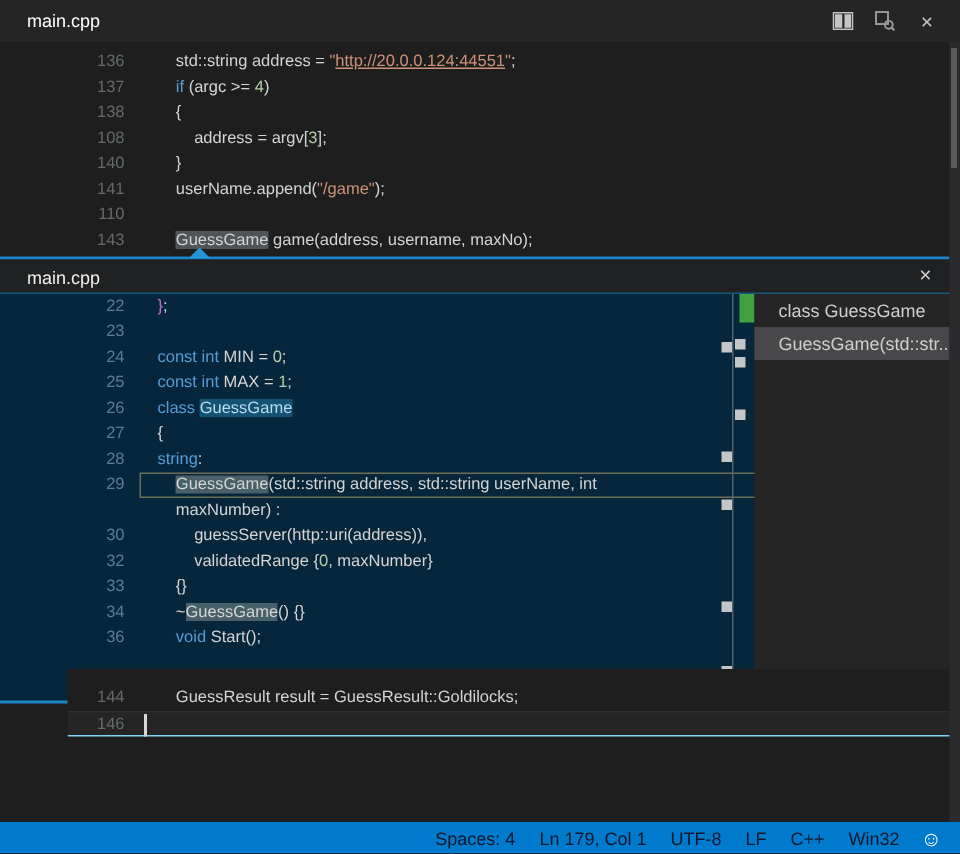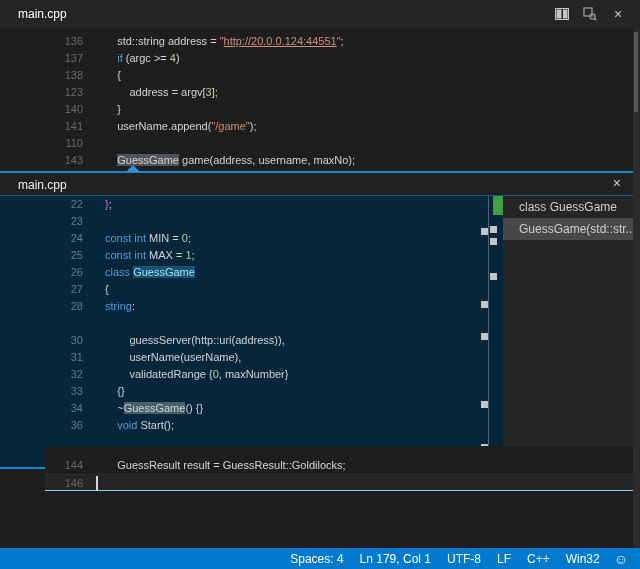--- a/index.html
+++ b/index.html
@@ -52,21 +52,21 @@
   .ref-item.selected { background:#48484b; }
   .peek-border-bottom { position:absolute; left:0; top:467px; width:633px; height:2px; background:#1a85c7; }
 
   
   .scrollbar { position:absolute; left:633px; top:28px; width:7px; height:520px; background:#2b2b2e; }
   .scroll-slider { position:absolute; left:1px; top:4px; width:4px; height:80px; background:#5a5a5a; }
 
   
   .statusbar { position:absolute; left:0; top:548px; width:640px; height:21px; background:#007acc;
                display:flex; align-items:center; justify-content:flex-end; padding-right:6px; }
-  .status-item { color:#ffffff; font-size:12px; padding:0 8px; cursor:pointer; }
+  .status-item { color:#0f172a; font-size:12px; padding:0 8px; cursor:pointer; }
   .smiley { color:#ffffff; font-size:14px; padding:0 6px; cursor:pointer; }
 
   
   svg { display:block; }
 </style>
 </head>
 <body>
 
 <div class="tabbar">
   <span class="tab-title">main.cpp</span>
@@ -86,21 +86,21 @@
       </svg>
     </span>
     <span class="icon-btn" style="color:#c8c8c8;font-size:14px;">×</span>
   </div>
 </div>
 
 <div id="editor-top" class="code-area">
     <div class="code-row"><span class="gutter">136</span><span class="code"><span class="tok-pln">    std::string address = </span><span class="tok-str">"</span><span class="tok-str tok-lnk">http://20.0.0.124:44551</span><span class="tok-str">"</span><span class="tok-pln">;</span></span></div>
     <div class="code-row"><span class="gutter">137</span><span class="code"><span class="tok-pln">    </span><span class="tok-kw">if</span><span class="tok-pln"> (argc &gt;= </span><span class="tok-num">4</span><span class="tok-pln">)</span></span></div>
     <div class="code-row"><span class="gutter">138</span><span class="code"><span class="tok-pln">    {</span></span></div>
-    <div class="code-row"><span class="gutter">123</span><span class="code"><span class="tok-pln">        address = argv[</span><span class="tok-num">3</span><span class="tok-pln">];</span></span></div>
+    <div class="code-row"><span class="gutter">108</span><span class="code"><span class="tok-pln">        address = argv[</span><span class="tok-num">3</span><span class="tok-pln">];</span></span></div>
     <div class="code-row"><span class="gutter">140</span><span class="code"><span class="tok-pln">    }</span></span></div>
     <div class="code-row"><span class="gutter">141</span><span class="code"><span class="tok-pln">    userName.append(</span><span class="tok-str">"/game"</span><span class="tok-pln">);</span></span></div>
     <div class="code-row"><span class="gutter">110</span><span class="code"></span></div>
     <div class="code-row"><span class="gutter">143</span><span class="code"><span class="tok-pln">    </span><span class="tok-pln tok-hlg">GuessGame</span><span class="tok-pln"> game(address, username, maxNo);</span></span></div>
   </div>
 
 <div class="peek-border-top"></div>
 <div class="peek-arrow"></div>
 
 <div class="peek-header">
@@ -110,23 +110,23 @@
 
 <div class="peek-body peek">
   <div id="peek-code" class="code-area" style="position:absolute;">
       <div class="code-row"><span class="gutter">22</span><span class="code"><span class="tok-pink">}</span><span class="tok-pln">;</span></span></div>
       <div class="code-row"><span class="gutter">23</span><span class="code"></span></div>
       <div class="code-row"><span class="gutter">24</span><span class="code"><span class="tok-kw">const</span><span class="tok-pln"> </span><span class="tok-kw">int</span><span class="tok-pln"> MIN = </span><span class="tok-num">0</span><span class="tok-pln">;</span></span></div>
       <div class="code-row"><span class="gutter">25</span><span class="code"><span class="tok-kw">const</span><span class="tok-pln"> </span><span class="tok-kw">int</span><span class="tok-pln"> MAX = </span><span class="tok-num">1</span><span class="tok-pln">;</span></span></div>
       <div class="code-row"><span class="gutter">26</span><span class="code"><span class="tok-kw">class</span><span class="tok-pln"> </span><span class="tok-hlb">GuessGame</span></span></div>
       <div class="code-row"><span class="gutter">27</span><span class="code"><span class="tok-pln">{</span></span></div>
       <div class="code-row"><span class="gutter">28</span><span class="code"><span class="tok-kw">string</span><span class="tok-pln">:</span></span></div>
-      <div class="code-row"><span class="gutter"></span></div>
+      <div class="code-row"><span class="gutter">29</span><span class="code row-brd"><span class="tok-pln">    </span><span class="tok-pln tok-hlg2">GuessGame</span><span class="tok-pln">(std::string address, std::string userName, int</span></span></div>
+      <div class="code-row"><span class="gutter"></span><span class="code"><span class="tok-pln">    maxNumber) :</span></span></div>
       <div class="code-row"><span class="gutter">30</span><span class="code"><span class="tok-pln">        guessServer(http::uri(address)),</span></span></div>
-      <div class="code-row"><span class="gutter">31</span><span class="code"><span class="tok-pln">        userName(userName),</span></span></div>
       <div class="code-row"><span class="gutter">32</span><span class="code"><span class="tok-pln">        validatedRange {</span><span class="tok-num">0</span><span class="tok-pln">, maxNumber}</span></span></div>
       <div class="code-row"><span class="gutter">33</span><span class="code"><span class="tok-pln">    {}</span></span></div>
       <div class="code-row"><span class="gutter">34</span><span class="code"><span class="tok-pln">    ~</span><span class="tok-pln tok-hlg2">GuessGame</span><span class="tok-pln">() {}</span></span></div>
       <div class="code-row"><span class="gutter">36</span><span class="code"><span class="tok-pln">    </span><span class="tok-kw">void</span><span class="tok-pln"> Start();</span></span></div>
     </div>
   <div class="peek-ruler">
     <div class="ruler-track"></div>
     <div class="ruler-green" id="ruler-green" style="left: 15px; top: 0px; width: 10px; height: 19px;"></div>
   <div class="ruler-mark" style="left: 3px; top: 32px; width: 7px; height: 7px;"></div>
       <div class="ruler-mark" style="left: 12px; top: 30px; width: 7px; height: 7px;"></div>

